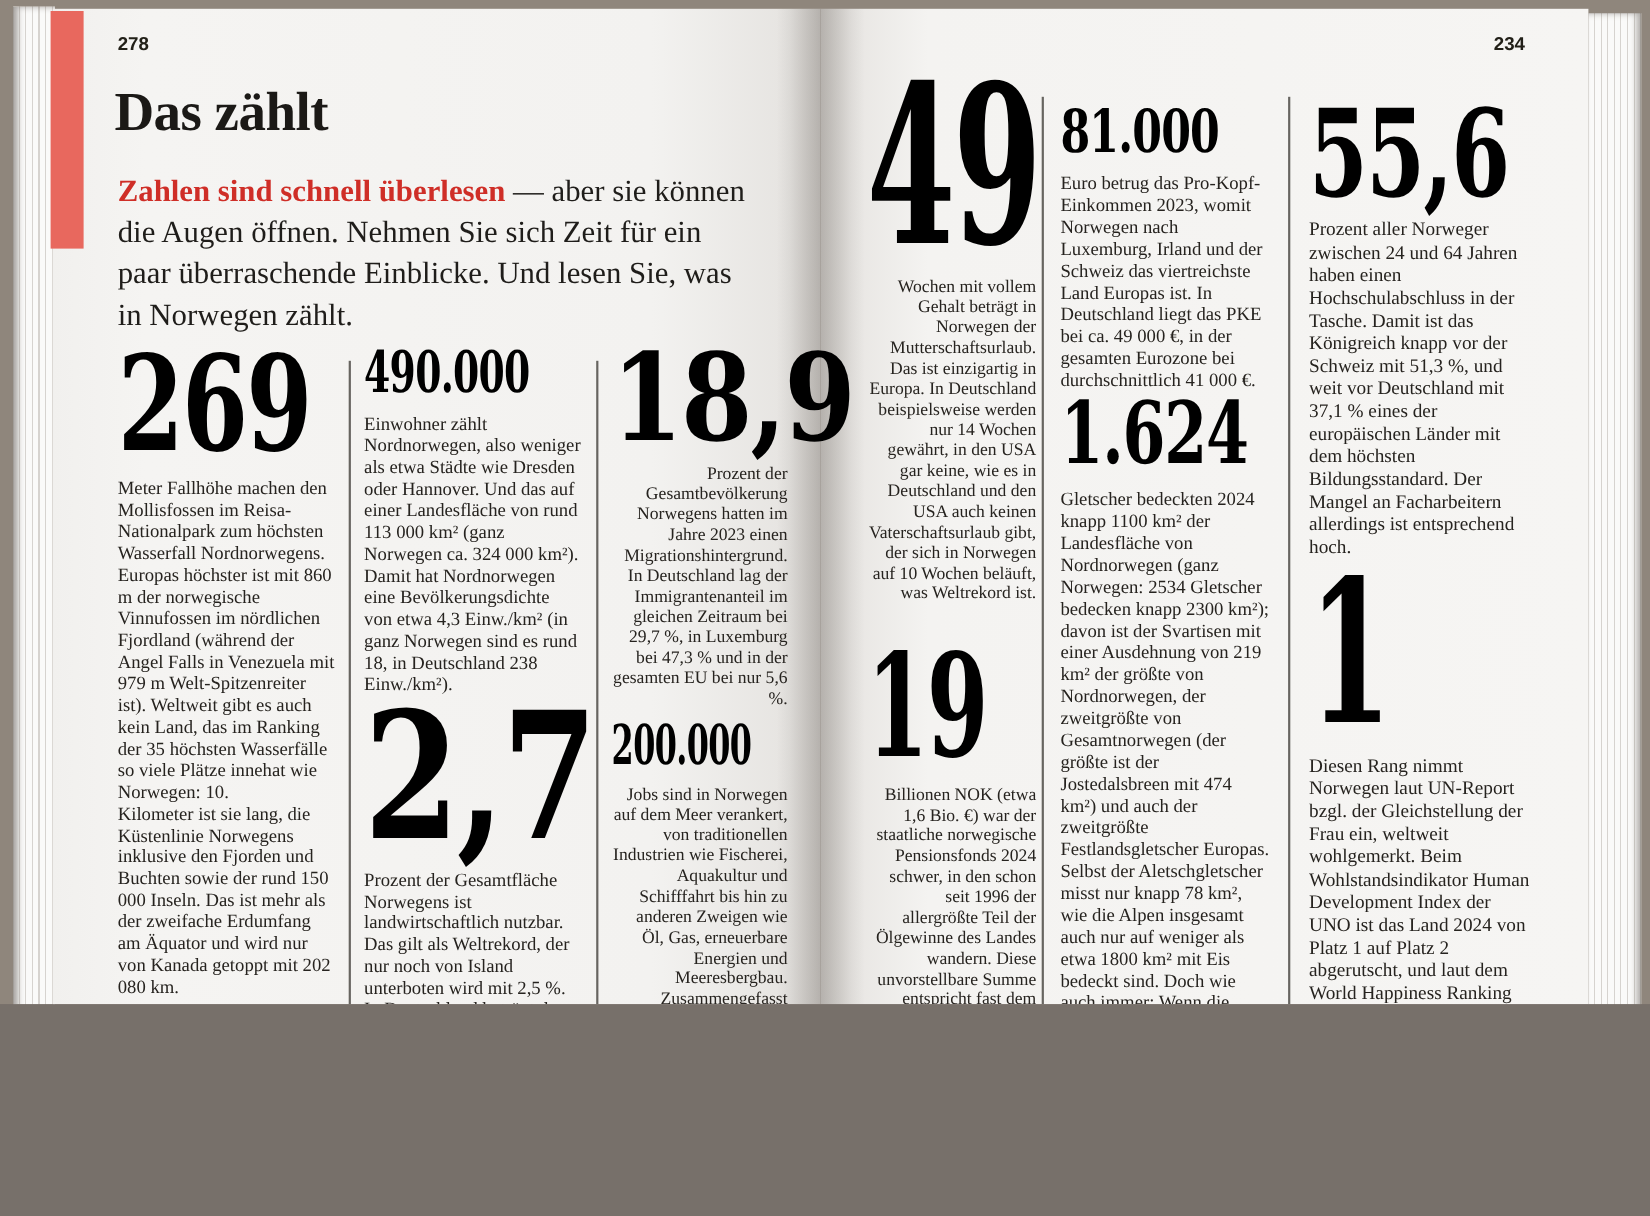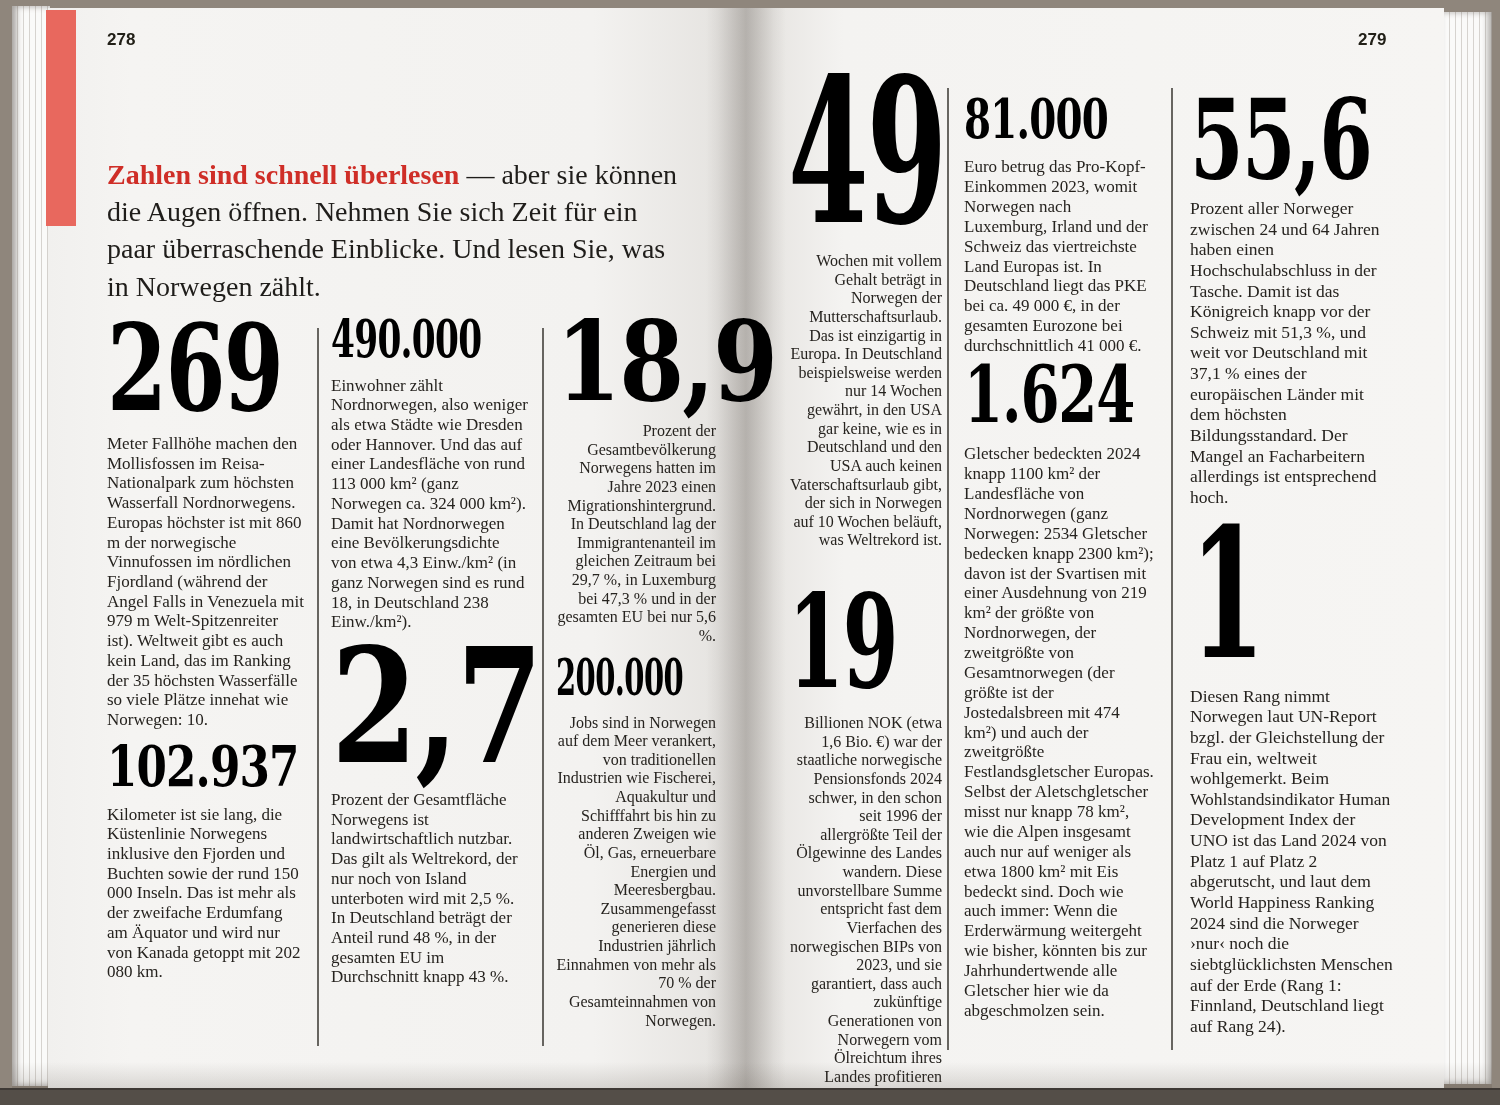--- a/index.html
+++ b/index.html
@@ -1,17 +1,17 @@
 <!DOCTYPE html>
 <html><head>
 <meta charset="utf-8">
 <style>
   html,body{margin:0;padding:0;background:#77706a;}
   .stage{
-    position:relative;width:1500px;height:1105px;overflow:hidden;
+    position:relative;width:1500px;height:913px;overflow:hidden;
     background:#8f867c;
     font-family:"Liberation Serif", serif;
   }
   
   .edge{position:absolute;background:repeating-linear-gradient(90deg,#fafaf9 0 5px,#d6d3cf 5px 6px);}
   .edge-left{left:12px;top:6px;width:38px;height:1080px;box-shadow:inset 4px 0 6px rgba(60,52,44,.45);}
   .edge-right{left:1444px;top:12px;width:48px;height:1072px;box-shadow:inset -4px 0 6px rgba(60,52,44,.4);}
   
   .page{position:absolute;top:8px;height:1080px;}
   .page-left{left:48px;width:698px;background:linear-gradient(90deg,#f1f0ee 0%,#f5f4f2 12%,#f3f2f0 78%,#e6e4e1 96%,#d4d1cd 100%);}
@@ -73,29 +73,29 @@
   <div class="edge edge-right"></div>
 
   <div class="page page-left"></div>
 
   <div class="page page-right"></div>
   <div class="gutter"></div>
 
   <div class="accent-bar"></div>
 
   <div class="pagenum pn-left">278</div>
-  <div class="pagenum pn-right">279</div>
+  <div class="pagenum pn-right">234</div>
 
+  <div class="title">Das zählt</div>
 
   <div class="intro"><span class="hl">Zahlen sind schnell überlesen</span><span> — aber sie können die Augen öffnen. Nehmen Sie sich Zeit für ein paar überraschende Einblicke. Und lesen Sie, was in Norwegen zählt.</span></div>
 
   <div class="col c1-278">
     <div class="num n-269"><span>269</span></div>
     <div class="body">Meter Fallhöhe machen den Mollisfossen im Reisa-Nationalpark zum höchsten Wasserfall Nordnorwegens. Europas höchster ist mit 860 m der norwegische Vinnufossen im nördlichen Fjordland (während der Angel Falls in Venezuela mit 979 m Welt-Spitzenreiter ist). Weltweit gibt es auch kein Land, das im Ranking der 35 höchsten Wasserfälle so viele Plätze innehat wie Norwegen: 10.</div>
-    <div class="num n-102"><span>102.937</span></div>
     <div class="body">Kilometer ist sie lang, die Küstenlinie Norwegens inklusive den Fjorden und Buchten sowie der rund 150 000 Inseln. Das ist mehr als der zweifache Erdumfang am Äquator und wird nur von Kanada getoppt mit 202 080 km.</div>
   </div>
 
   <div class="col c2-278">
     <div class="num n-490"><span>490.000</span></div>
     <div class="body">Einwohner zählt Nordnorwegen, also weniger als etwa Städte wie Dresden oder Hannover. Und das auf einer Landesfläche von rund 113 000 km² (ganz Norwegen ca. 324 000 km²). Damit hat Nordnorwegen eine Bevölkerungsdichte von etwa 4,3 Einw./km² (in ganz Norwegen sind es rund 18, in Deutschland 238 Einw./km²).</div>
     <div class="num n-27"><span>2,7</span></div>
     <div class="body">Prozent der Gesamtfläche Norwegens ist landwirtschaftlich nutzbar. Das gilt als Weltrekord, der nur noch von Island unterboten wird mit 2,5 %. In Deutschland beträgt der Anteil rund 48 %, in der gesamten EU im Durchschnitt knapp 43 %.</div>
   </div>
 

